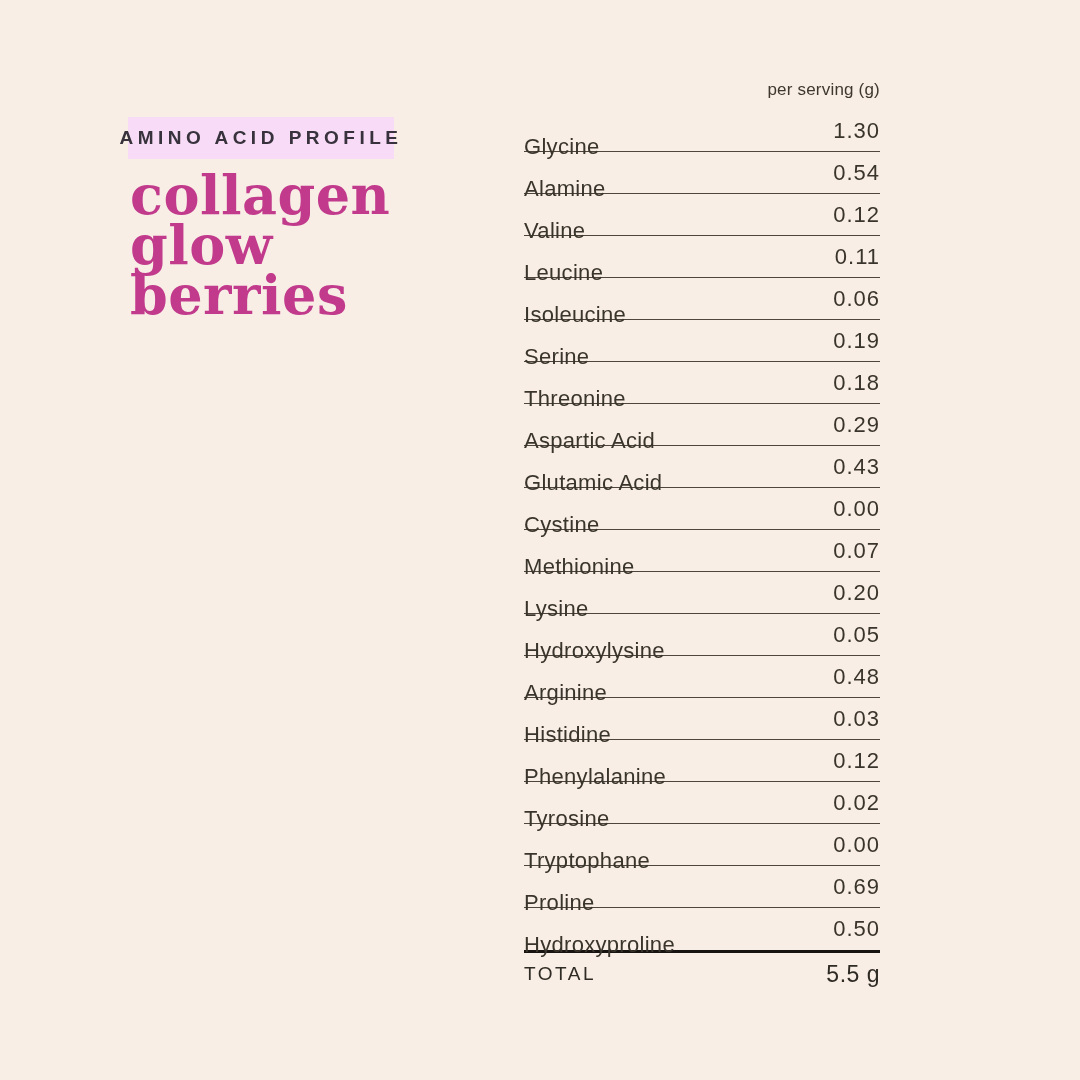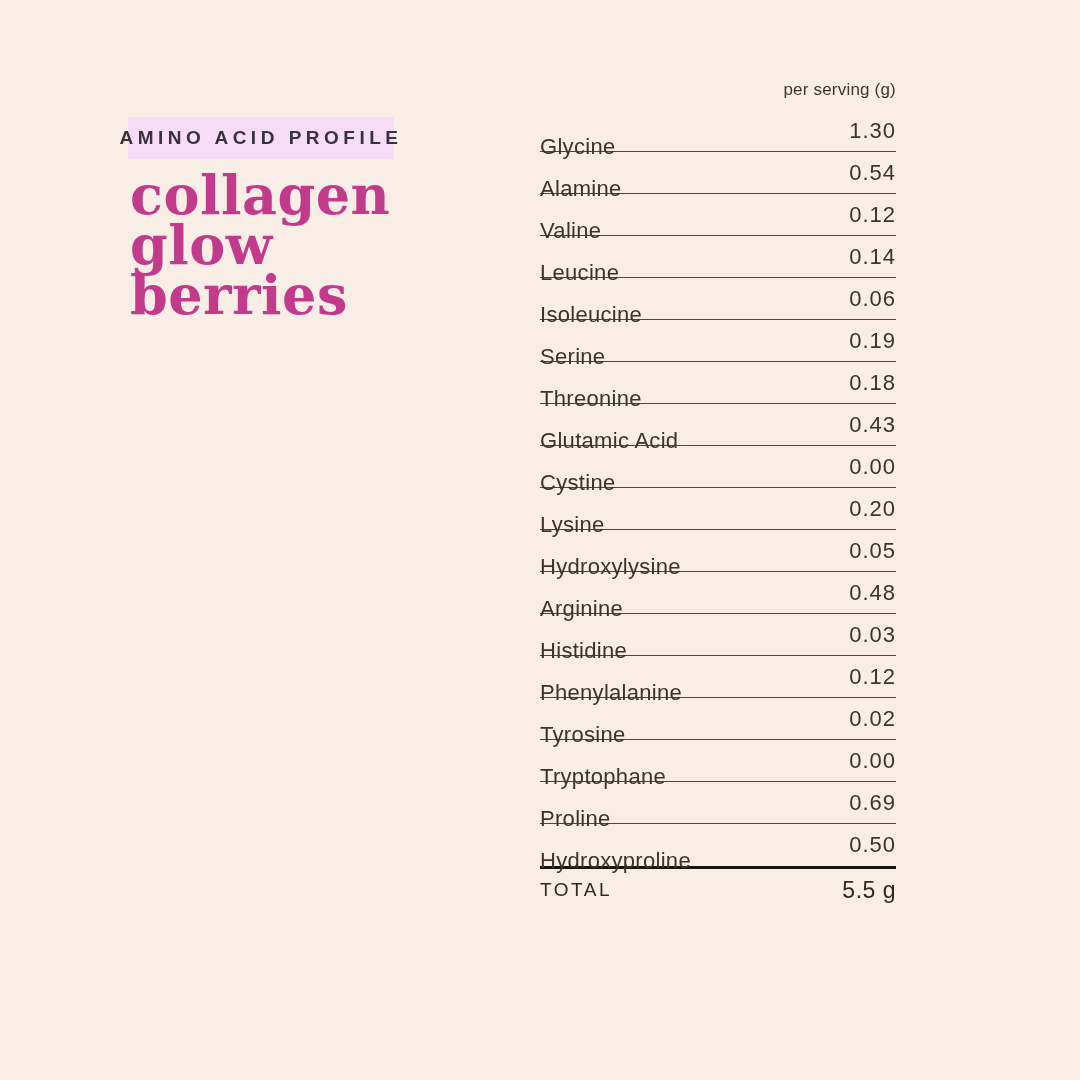--- a/index.html
+++ b/index.html
@@ -34,21 +34,21 @@
     font-weight: 600;
     font-size: 54px;
     line-height: 50px;
     color: #c13a8c;
     letter-spacing: 0.5px;
   }
 
   
   .aa-table {
     position: absolute;
-    left: 540px; top: 80px;
+    left: 524px; top: 80px;
     width: 356px;
   }
   .aa-header {
     text-align: right;
     font-size: 17px;
     color: #3e382f;
     padding-bottom: 10px;
     letter-spacing: 0.2px;
   }
   .aa-row {
@@ -105,41 +105,49 @@
   <div class="aa-row">
     <span class="aa-name">Alamine</span>
     <span class="aa-value">0.54</span>
   </div>
   <div class="aa-row">
     <span class="aa-name">Valine</span>
     <span class="aa-value">0.12</span>
   </div>
   <div class="aa-row">
     <span class="aa-name">Leucine</span>
-    <span class="aa-value">0.14</span>
+    <span class="aa-value">0.11</span>
   </div>
   <div class="aa-row">
     <span class="aa-name">Isoleucine</span>
     <span class="aa-value">0.06</span>
   </div>
   <div class="aa-row">
     <span class="aa-name">Serine</span>
     <span class="aa-value">0.19</span>
   </div>
   <div class="aa-row">
     <span class="aa-name">Threonine</span>
     <span class="aa-value">0.18</span>
   </div>
   <div class="aa-row">
+    <span class="aa-name">Aspartic Acid</span>
+    <span class="aa-value">0.29</span>
+  </div>
+  <div class="aa-row">
     <span class="aa-name">Glutamic Acid</span>
     <span class="aa-value">0.43</span>
   </div>
   <div class="aa-row">
     <span class="aa-name">Cystine</span>
     <span class="aa-value">0.00</span>
+  </div>
+  <div class="aa-row">
+    <span class="aa-name">Methionine</span>
+    <span class="aa-value">0.07</span>
   </div>
   <div class="aa-row">
     <span class="aa-name">Lysine</span>
     <span class="aa-value">0.20</span>
   </div>
   <div class="aa-row">
     <span class="aa-name">Hydroxylysine</span>
     <span class="aa-value">0.05</span>
   </div>
   <div class="aa-row">

